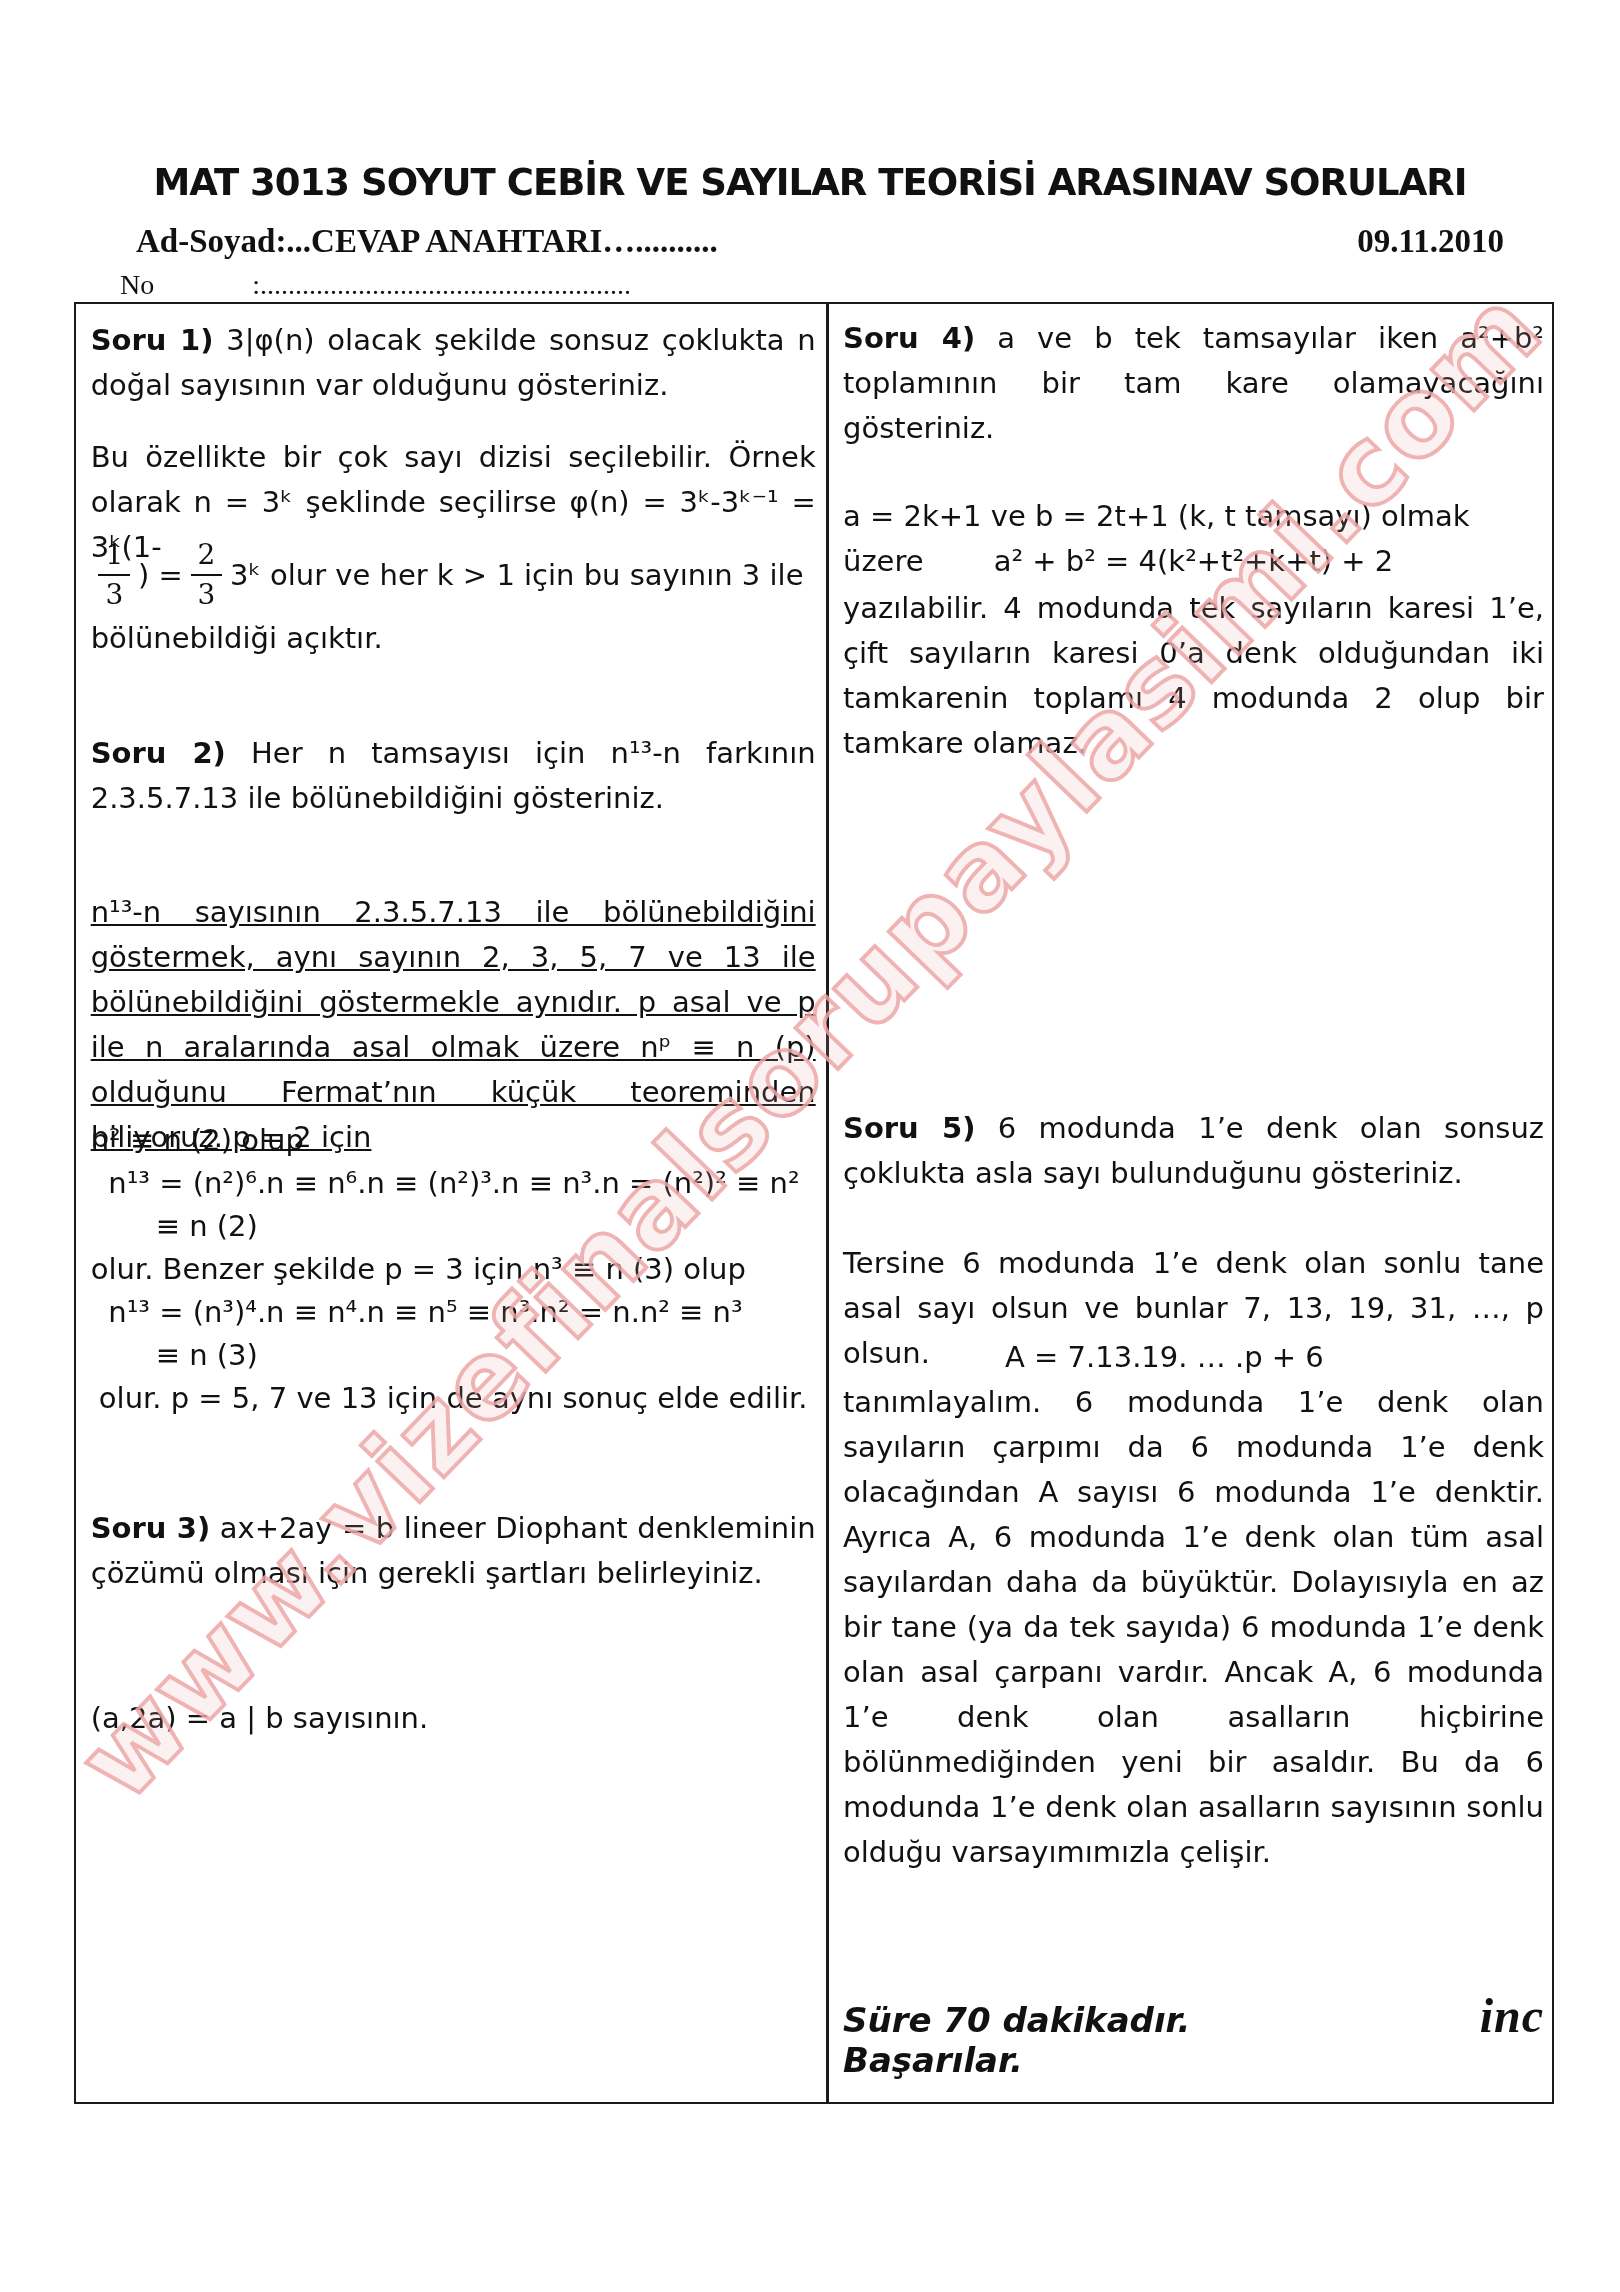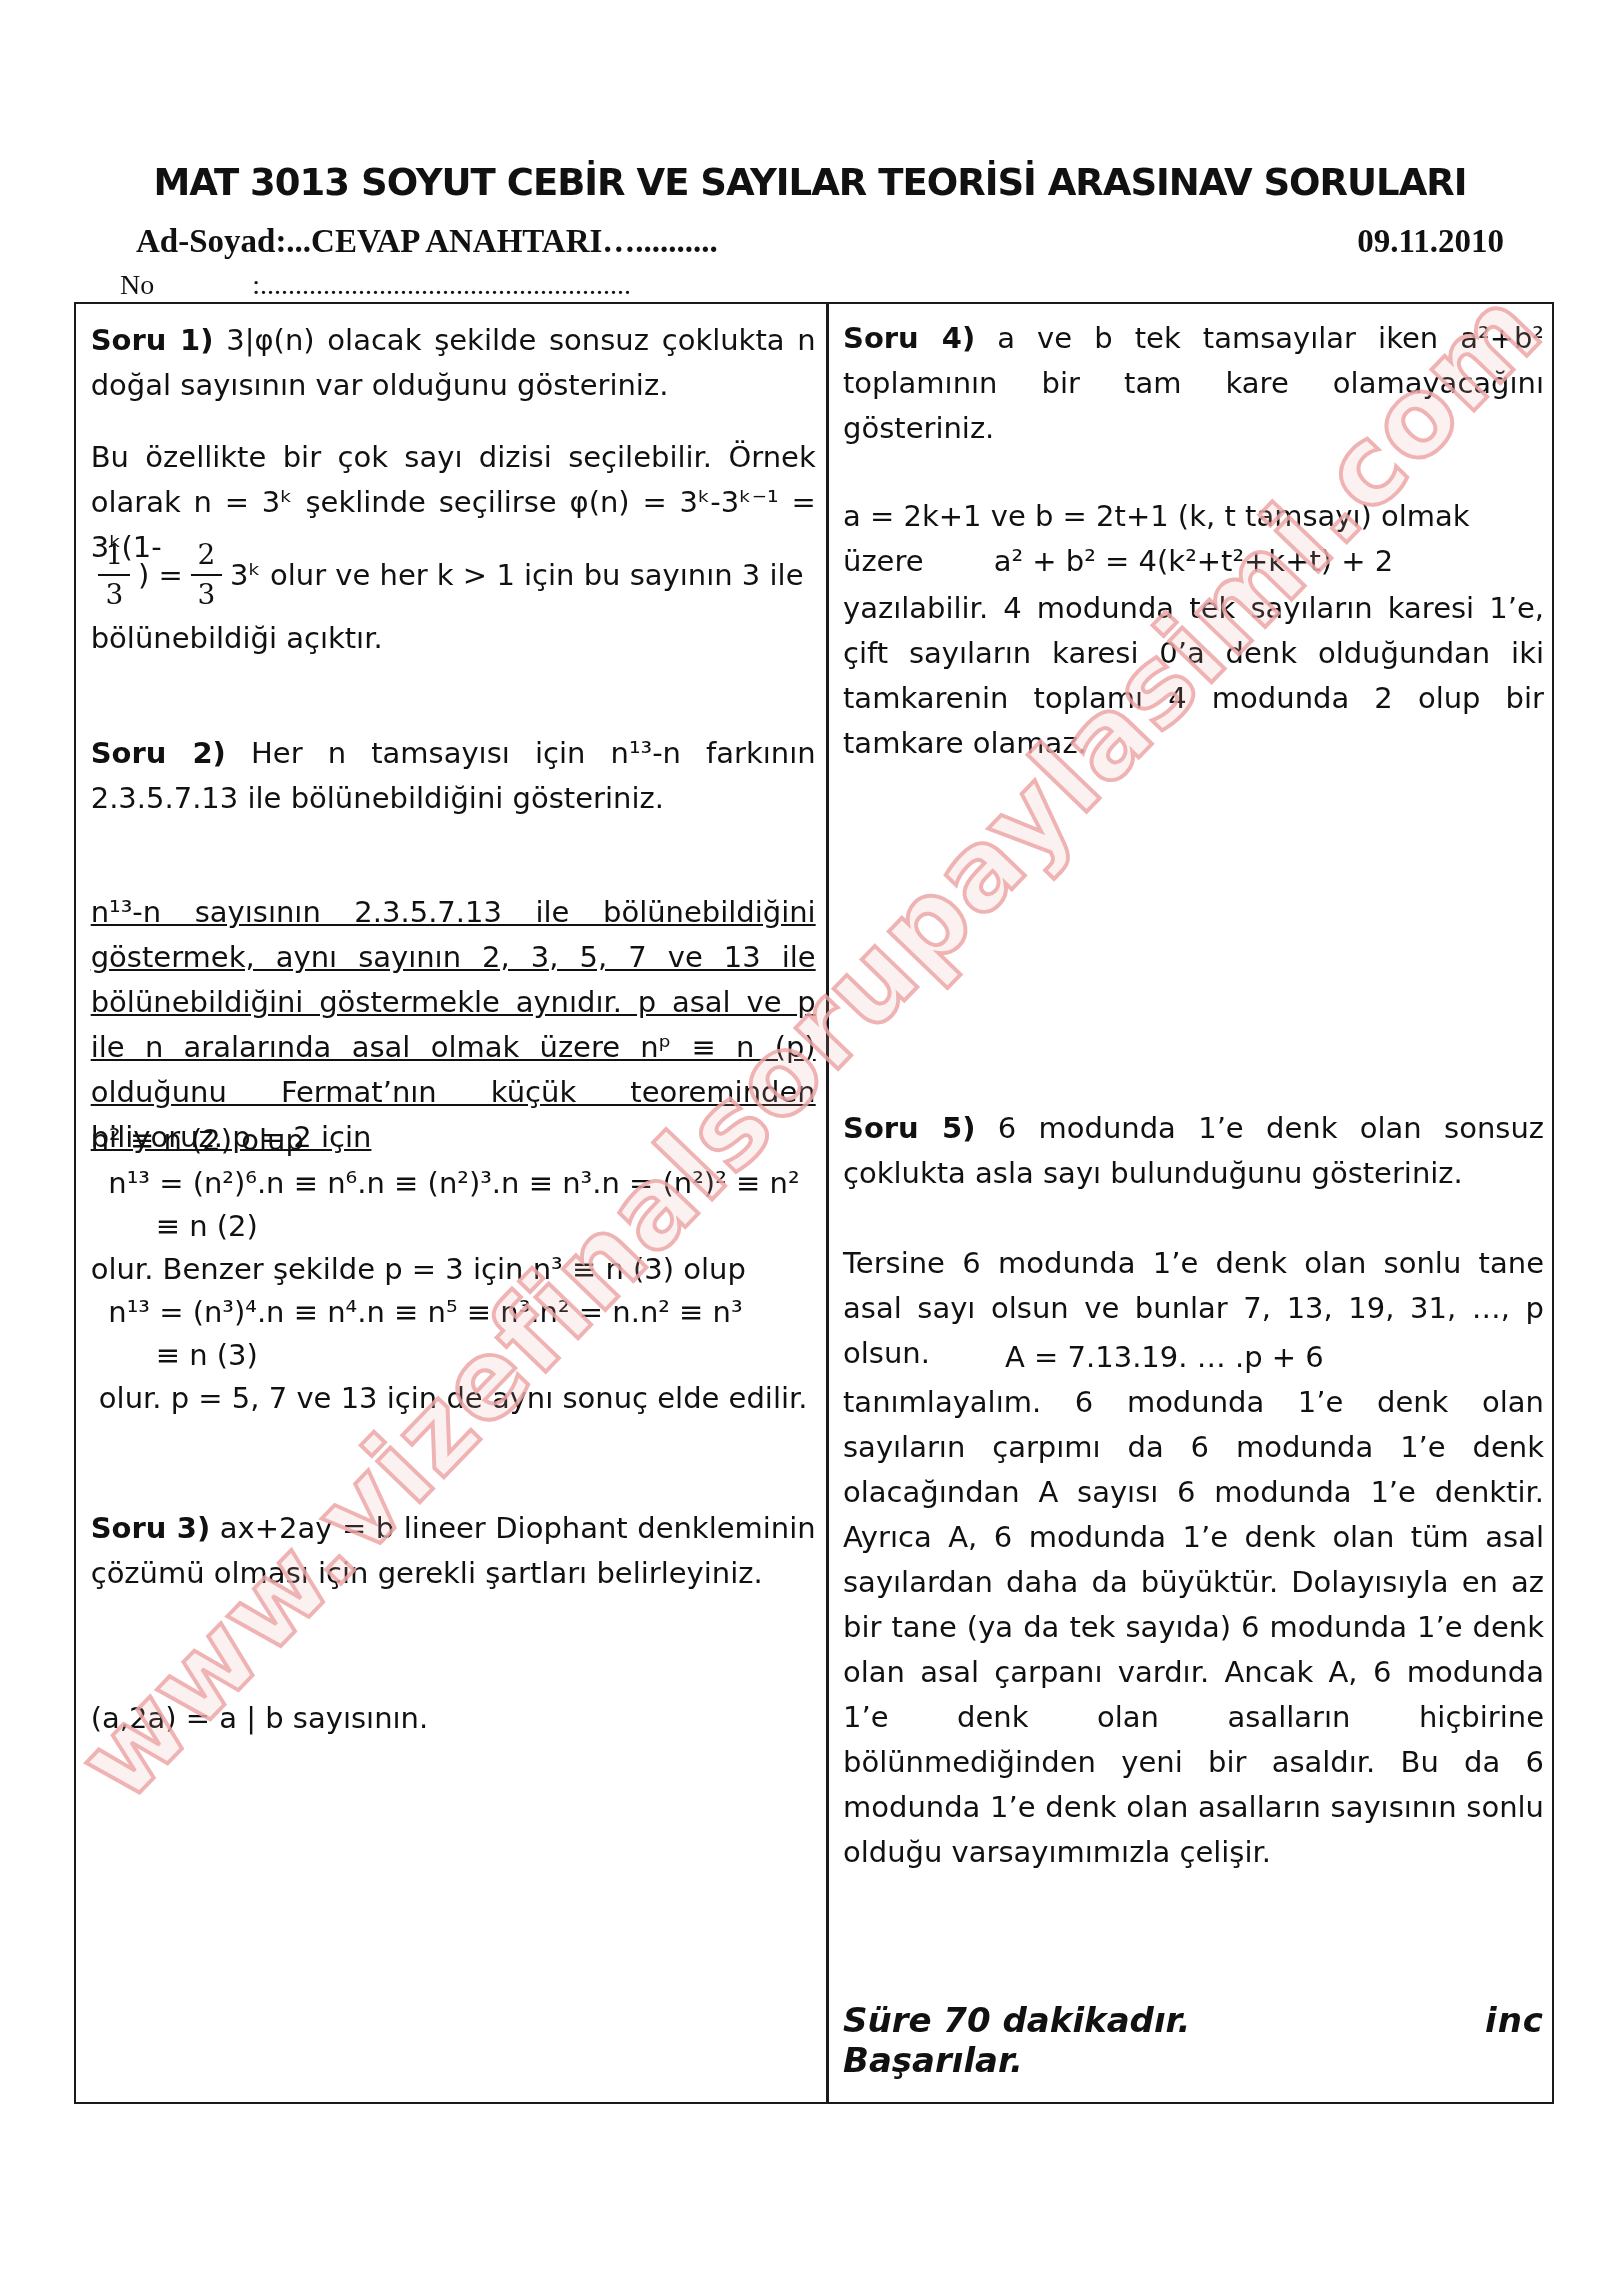--- a/index.html
+++ b/index.html
@@ -40,21 +40,21 @@
     font-family:"DejaVu Serif", serif; font-size:28px; line-height:1.15; margin:0 7.8px;
   }
   .frac .num { padding:0 6.9px 2.9px; border-bottom:2px solid #111; }
   .frac .den { padding-top:2.9px; }
   .footer-row {
     position:absolute; bottom:21.6px; left:767px; width:701px;
     display:flex; align-items:baseline;
     font-weight:bold; font-style:italic;
   }
   .footer-row .duration { font-size:34px; }
-  .footer-row .sig { font-size:34px; margin-left:119px; letter-spacing:1px; }
+  .footer-row .sig { font-size:48px; margin-left:119px; letter-spacing:1px;font-family:Liberation Serif, serif; }
   .watermark {
     position:absolute; left:54px; top:1737px;
     transform:rotate(-46deg); transform-origin:0 0;
     font-size:108px; font-weight:bold; white-space:nowrap; letter-spacing:2px;
     color:rgba(237,166,166,0.18);
     -webkit-text-stroke:3.9px #eda6a6;
     opacity:0.85; z-index:40; pointer-events:none;
   }
 </style>
 </head>

